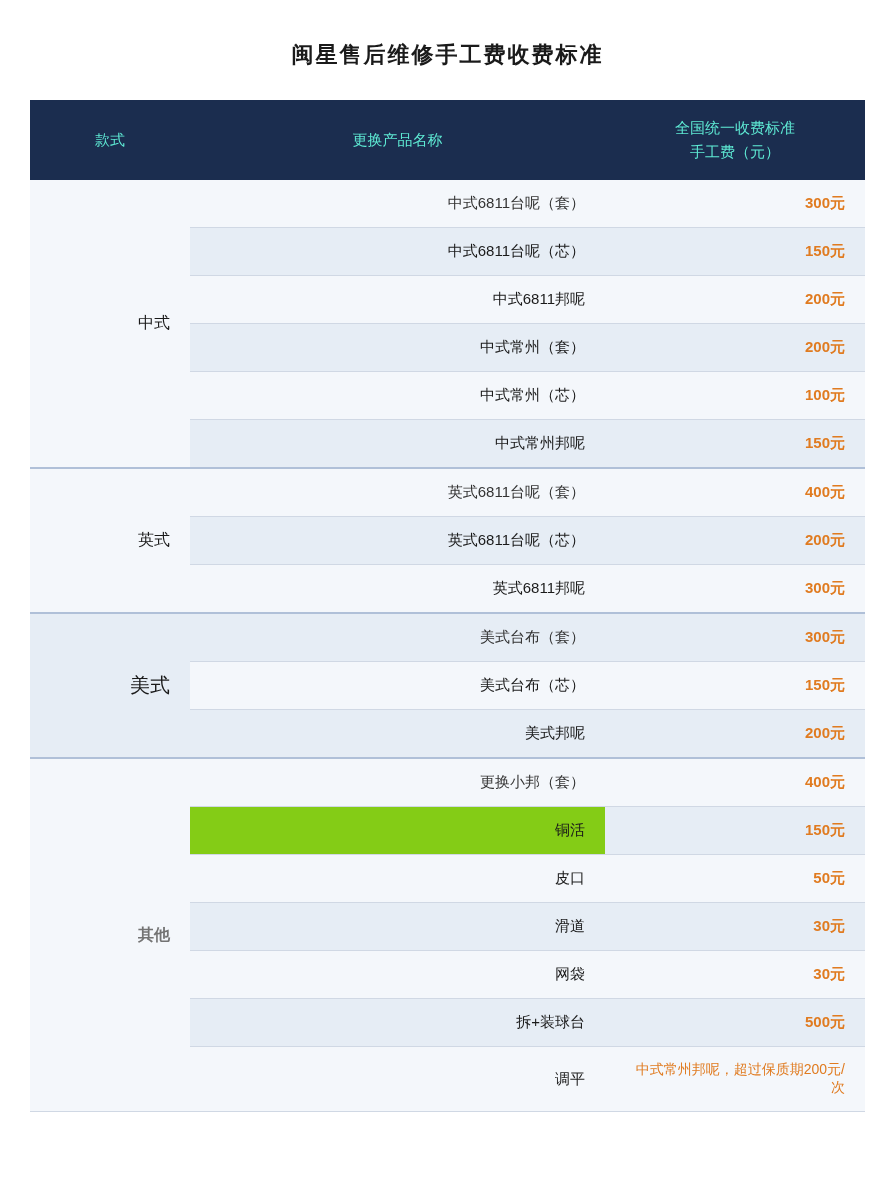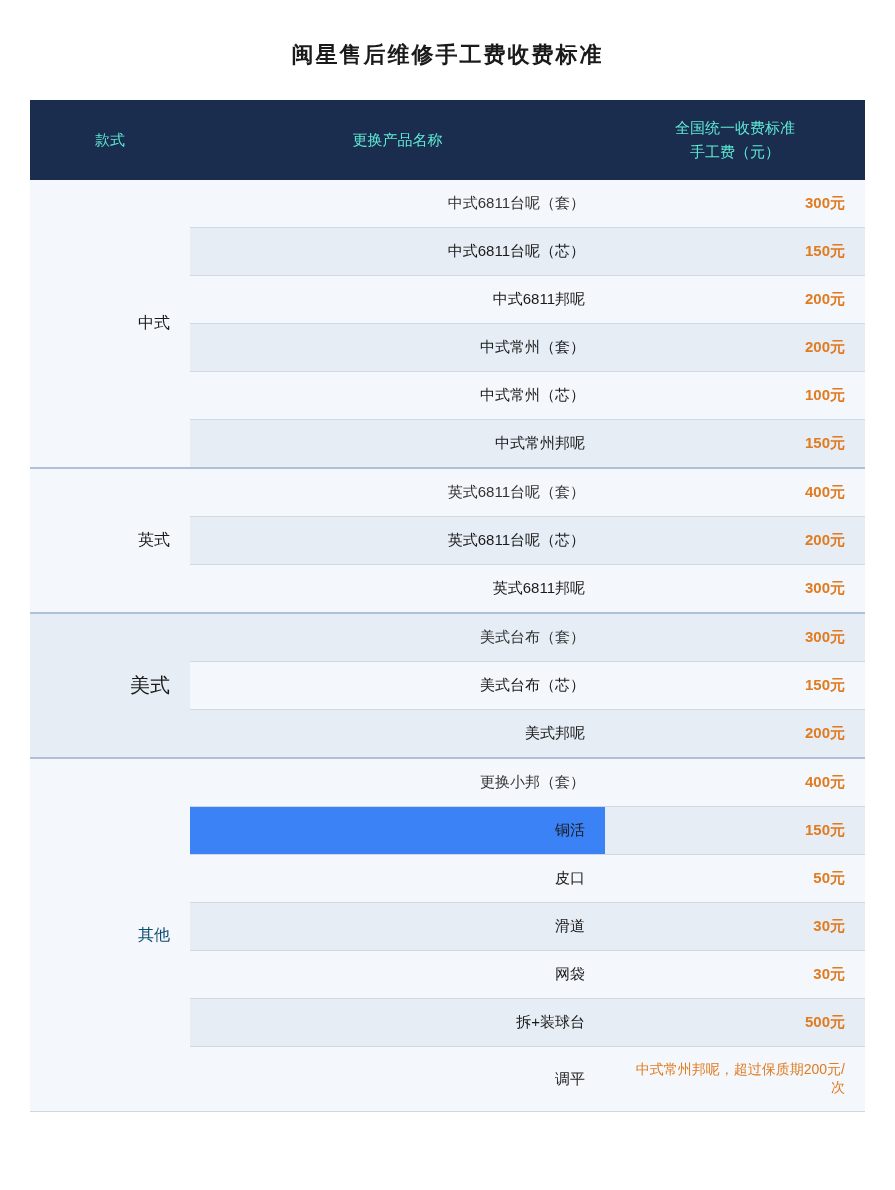--- a/index.html
+++ b/index.html
@@ -154,26 +154,26 @@
       </tr>
       <tr style="background-color: rgb(244, 247, 251);">
         <td style="background-color: rgb(244, 247, 251);">美式台布（芯）</td>
         <td class="price" style="background-color: rgb(244, 247, 251);">150元</td>
       </tr>
       <tr style="background-color: rgb(230, 237, 245);">
         <td style="background-color: rgb(230, 237, 245);">美式邦呢</td>
         <td class="price" style="background-color: rgb(230, 237, 245);">200元</td>
       </tr>
       <tr style="background-color: rgb(244, 247, 251); border-top: 2px solid rgb(176, 192, 216);">
-        <td rowspan="7" style="font-size: 16px; font-weight: 400; color: #0c4a6e; background-color: rgb(244, 247, 251);">其他</td>
+        <td rowspan="7" style="font-size: 16px; font-weight: 700; color: #737373; background-color: rgb(244, 247, 251);">其他</td>
         <td style="background-color: rgb(244, 247, 251);">更换小邦（套）</td>
         <td class="price" style="background-color: rgb(244, 247, 251);">400元</td>
       </tr>
       <tr style="background-color: rgb(230, 237, 245);">
-        <td style="background-color: #3b82f6; margin-left: 40px;">铜活</td>
+        <td style="background-color: #84cc16; margin-left: 40px;">铜活</td>
         <td class="price" style="background-color: rgb(230, 237, 245);">150元</td>
       </tr>
       <tr style="background-color: rgb(244, 247, 251);">
         <td style="background-color: rgb(244, 247, 251);">皮口</td>
         <td class="price" style="background-color: rgb(244, 247, 251);">50元</td>
       </tr>
       <tr style="background-color: #fef9c3; margin-top: 25px;">
         <td style="background-color: rgb(230, 237, 245);">滑道</td>
         <td class="price" style="background-color: rgb(230, 237, 245);">30元</td>
       </tr>

